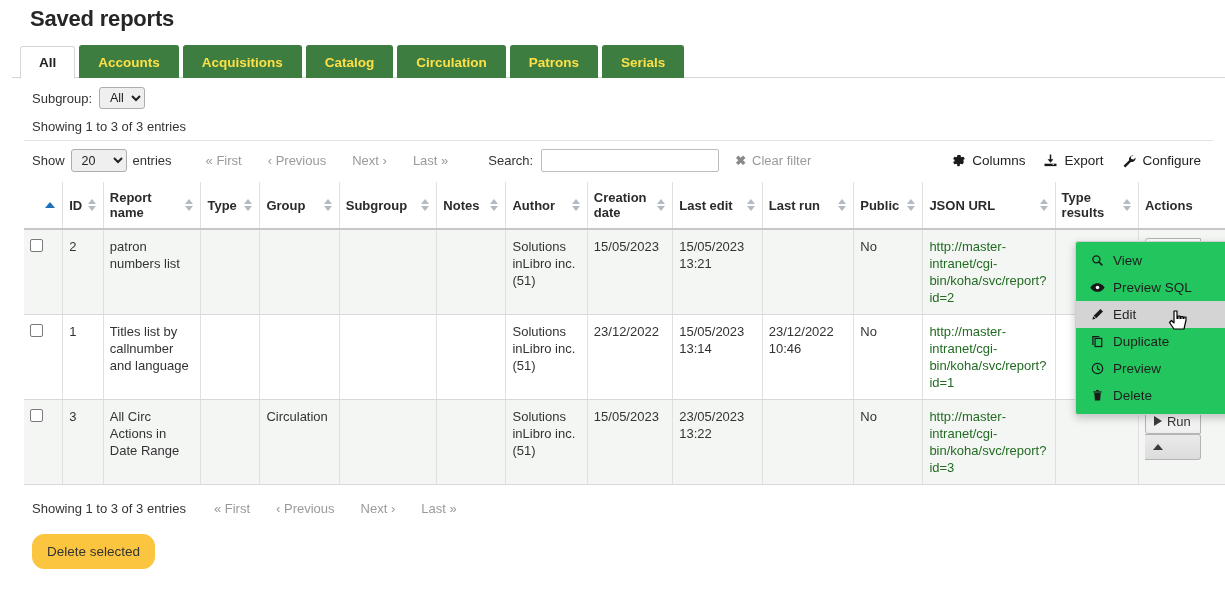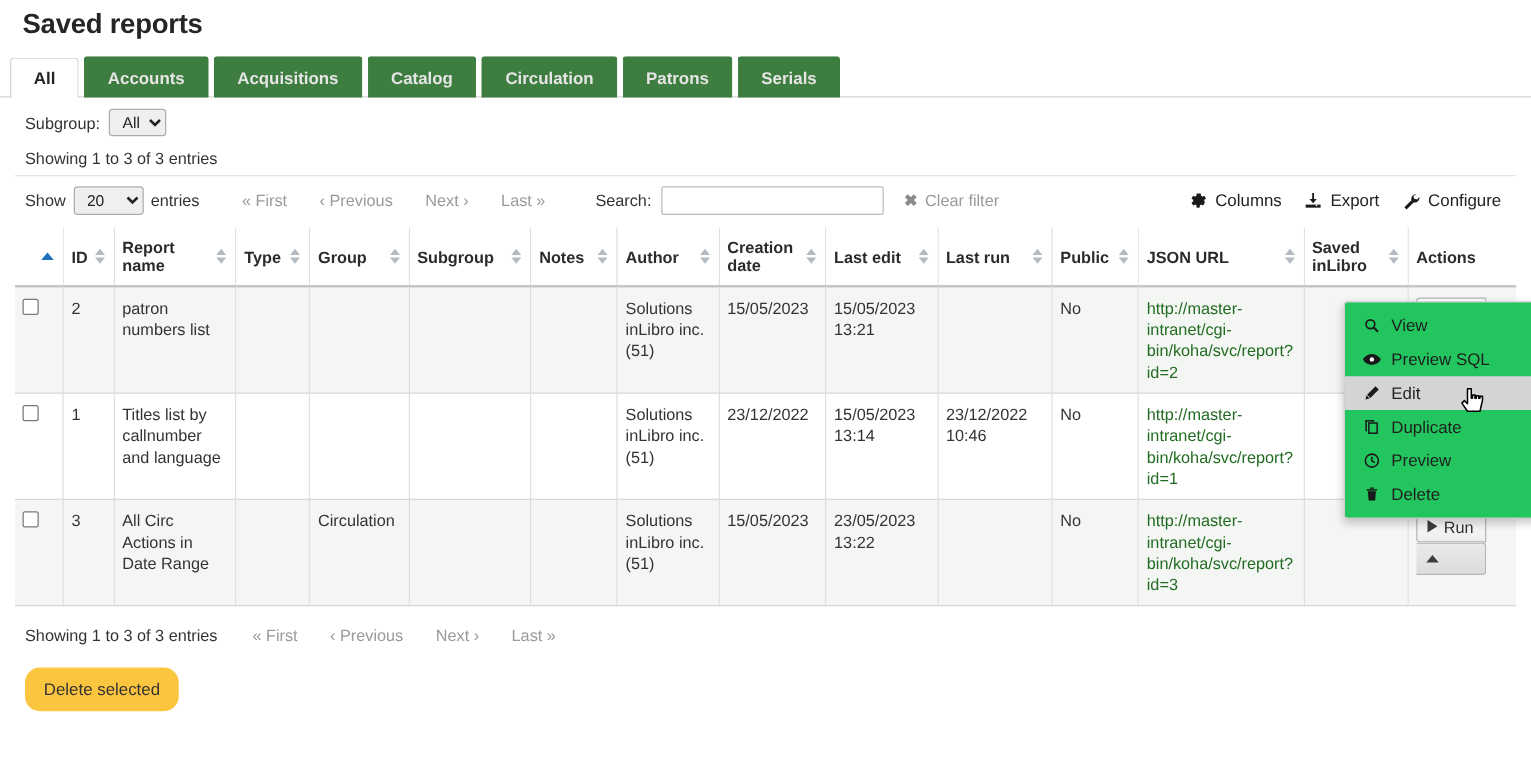--- a/index.html
+++ b/index.html
@@ -9,20 +9,21 @@
     background: #ffffff;
     font-family: "Liberation Sans", sans-serif;
     font-size: 13px;
     color: #333333;
     overflow: hidden;
   }
   #page {
     position: relative;
     width: 1225px; height: 611px;
     background: #ffffff;
+    padding-left: 12px;
   }
 
   
   .page-title {
     margin: 0;
     padding: 6px 0 10px 18px;
     font-size: 22px;
     font-weight: bold;
     color: #262626;
     letter-spacing: -0.2px;
@@ -43,21 +44,21 @@
     gap: 4px;
   }
   .tab {
     display: inline-flex;
     align-items: center;
     justify-content: center;
     height: 33px;
     padding: 0 18px;
     font-size: 13.5px;
     font-weight: bold;
-    color: #e5e5e5;
+    color: #fde047;
     background: #3d7d3f;
     border: 1px solid #3d7d3f;
     border-bottom: none;
     border-radius: 3px 3px 0 0;
     cursor: pointer;
     white-space: nowrap;
   }
   .tab.active {
     background: #ffffff;
     color: #222222;
@@ -537,21 +538,21 @@
               </div>
             </th>
             <th>
               <div class="thwrap">
                 <span>JSON URL</span>
                 <span class="sort-ico"></span>
               </div>
             </th>
             <th>
               <div class="thwrap">
-                <span>Saved inLibro</span>
+                <span>Type results</span>
                 <span class="sort-ico"></span>
               </div>
             </th>
             <th>
               <div class="thwrap">
                 <span>Actions</span>
               </div>
             </th>
           </tr>
       </thead>

